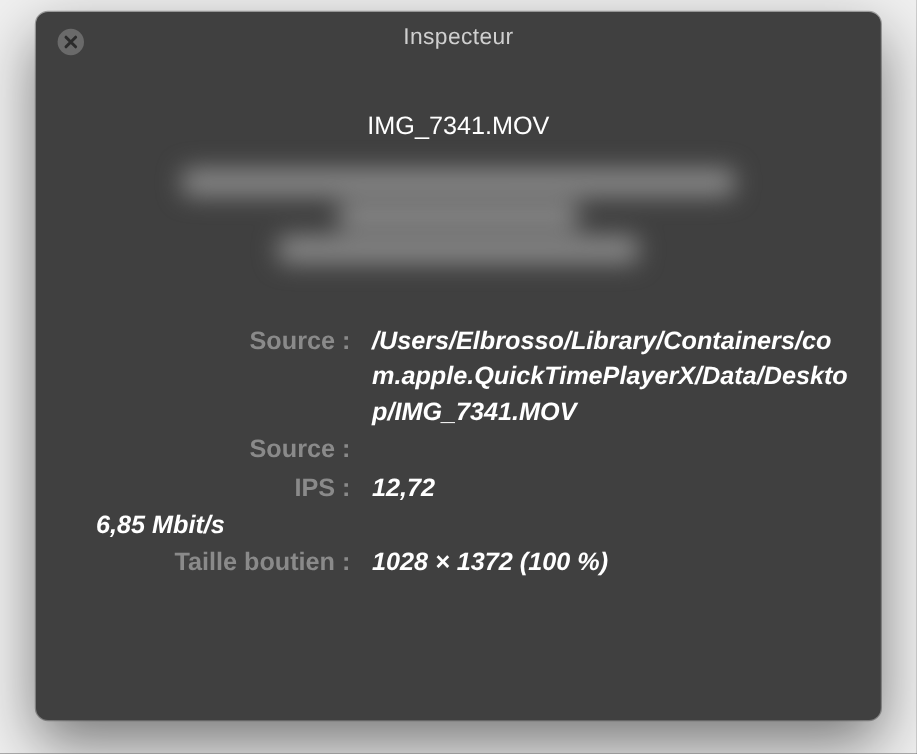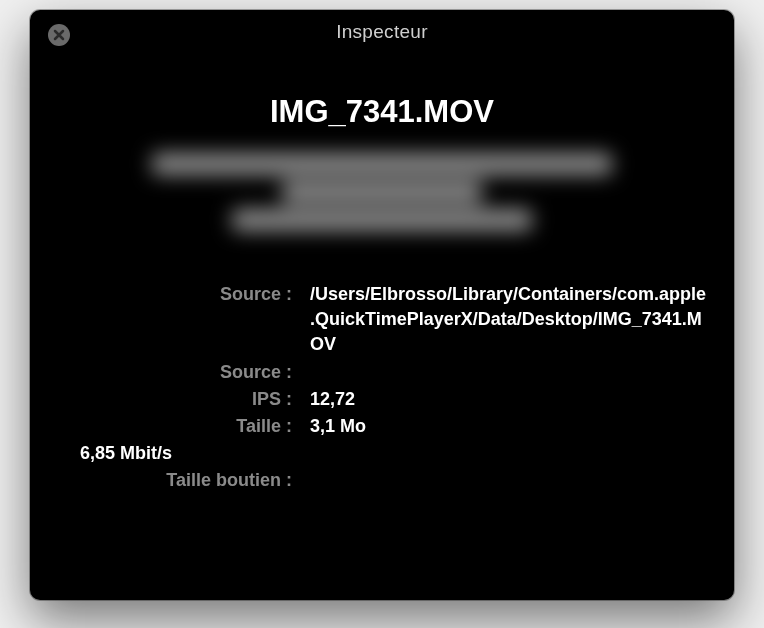--- a/index.html
+++ b/index.html
@@ -13,21 +13,21 @@
       width: 764px;
       height: 628px;
       position: relative;
     }
     .window {
       position: absolute;
       top: 10px;
       left: 30px;
       width: 704px;
       height: 590px;
-      background: #000000;
+      background: #404040;
       border-radius: 10px;
       box-shadow: 0 20px 50px rgba(0,0,0,0.5), 0 0 0 1px rgba(0,0,0,0.3);
       overflow: hidden;
     }
     .titlebar {
       height: 44px;
       display: flex;
       align-items: center;
       position: relative;
     }
@@ -55,22 +55,22 @@
       font-size: 19px;
       font-weight: 400;
       letter-spacing: 0.3px;
     }
     .content {
       padding: 40px 50px 20px 50px;
       color: #e8e8e8;
     }
     .filename {
       text-align: center;
-      font-size: 31px;
-      font-weight: 700;
+      font-size: 21px;
+      font-weight: 400;
       color: #ffffff;
       margin-bottom: 12px;
     }
     .blurred-block {
       margin: 0 auto 40px auto;
       width: 510px;
       height: 100px;
       filter: blur(10px);
       display: flex;
       flex-direction: column;
@@ -80,41 +80,42 @@
     }
     .blurred-line {
       background: #8a8a8a;
       border-radius: 6px;
       height: 22px;
     }
     .blurred-line.l1 { width: 460px; }
     .blurred-line.l2 { width: 200px; }
     .blurred-line.l3 { width: 300px; }
     .info-table {
-      font-size: 18px;
+      font-size: 21px;
       line-height: 1.4;
     }
     .info-row {
       display: flex;
       align-items: flex-start;
       margin-bottom: 2px;
     }
     .info-label {
       width: 230px;
       flex-shrink: 0;
       text-align: right;
       color: #8a8a8a;
       font-weight: 700;
       padding-right: 18px;
     }
     .info-value {
       color: #ffffff;
       font-weight: 600;
       max-width: 400px;
       word-wrap: break-word;
+      font-style: italic;
     }
   </style>
 </head>
 <body>
 
 <div class="window">
   <div class="titlebar">
     <div class="close-btn">
       <svg viewBox="0 0 12 12">
         <path d="M2 2 L10 10 M10 2 L2 10" stroke="#2b2b2b" stroke-width="2.5" stroke-linecap="round"></path>
@@ -138,24 +139,21 @@
         <div class="info-value">/Users/Elbrosso/Library/Containers/com.apple.QuickTimePlayerX/Data/Desktop/IMG_7341.MOV</div>
       </div>
       <div class="info-row">
         <div class="info-label">Source :</div>
       </div>
       <div class="info-row">
         <div class="info-label">IPS :</div>
         <div class="info-value">12,72</div>
       </div>
       <div class="info-row">
-        <div class="info-label">Taille :</div>
-        <div class="info-value">3,1 Mo</div>
-      </div>
-      <div class="info-row">
         <div class="info-value">6,85 Mbit/s</div>
       </div>
       <div class="info-row">
         <div class="info-label">Taille boutien :</div>
+        <div class="info-value">1028 × 1372 (100 %)</div>
       </div>
     </div>
   </div>
 </div>
 
 </body></html>

